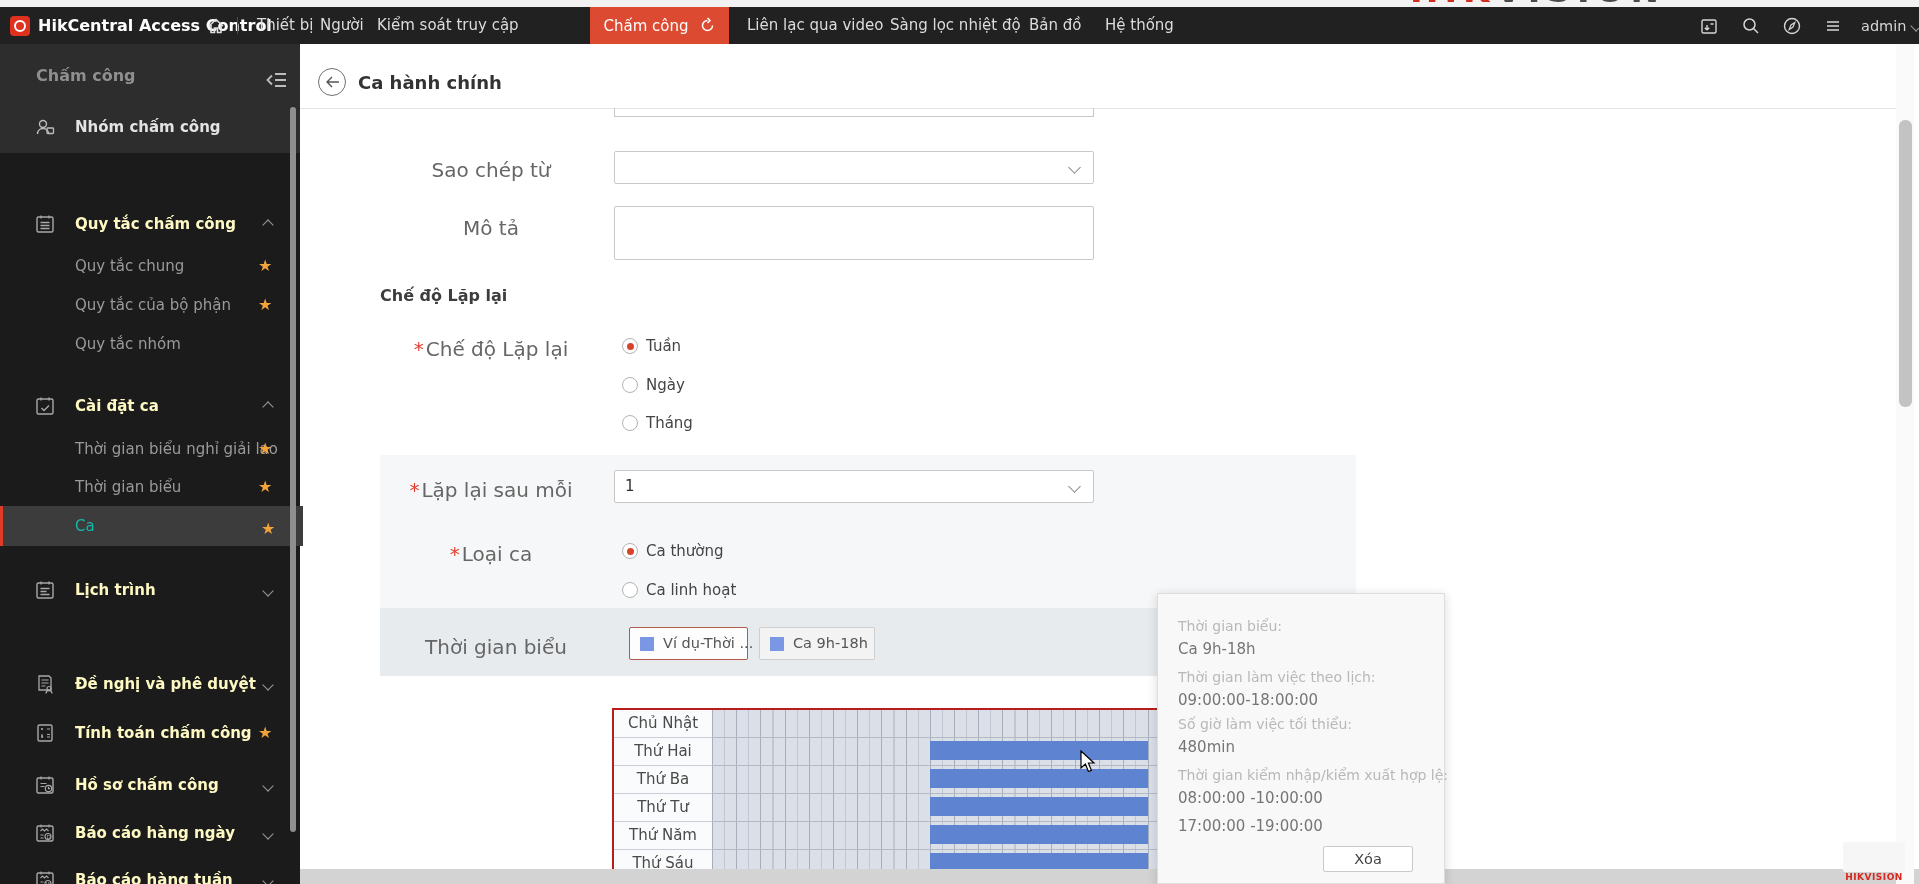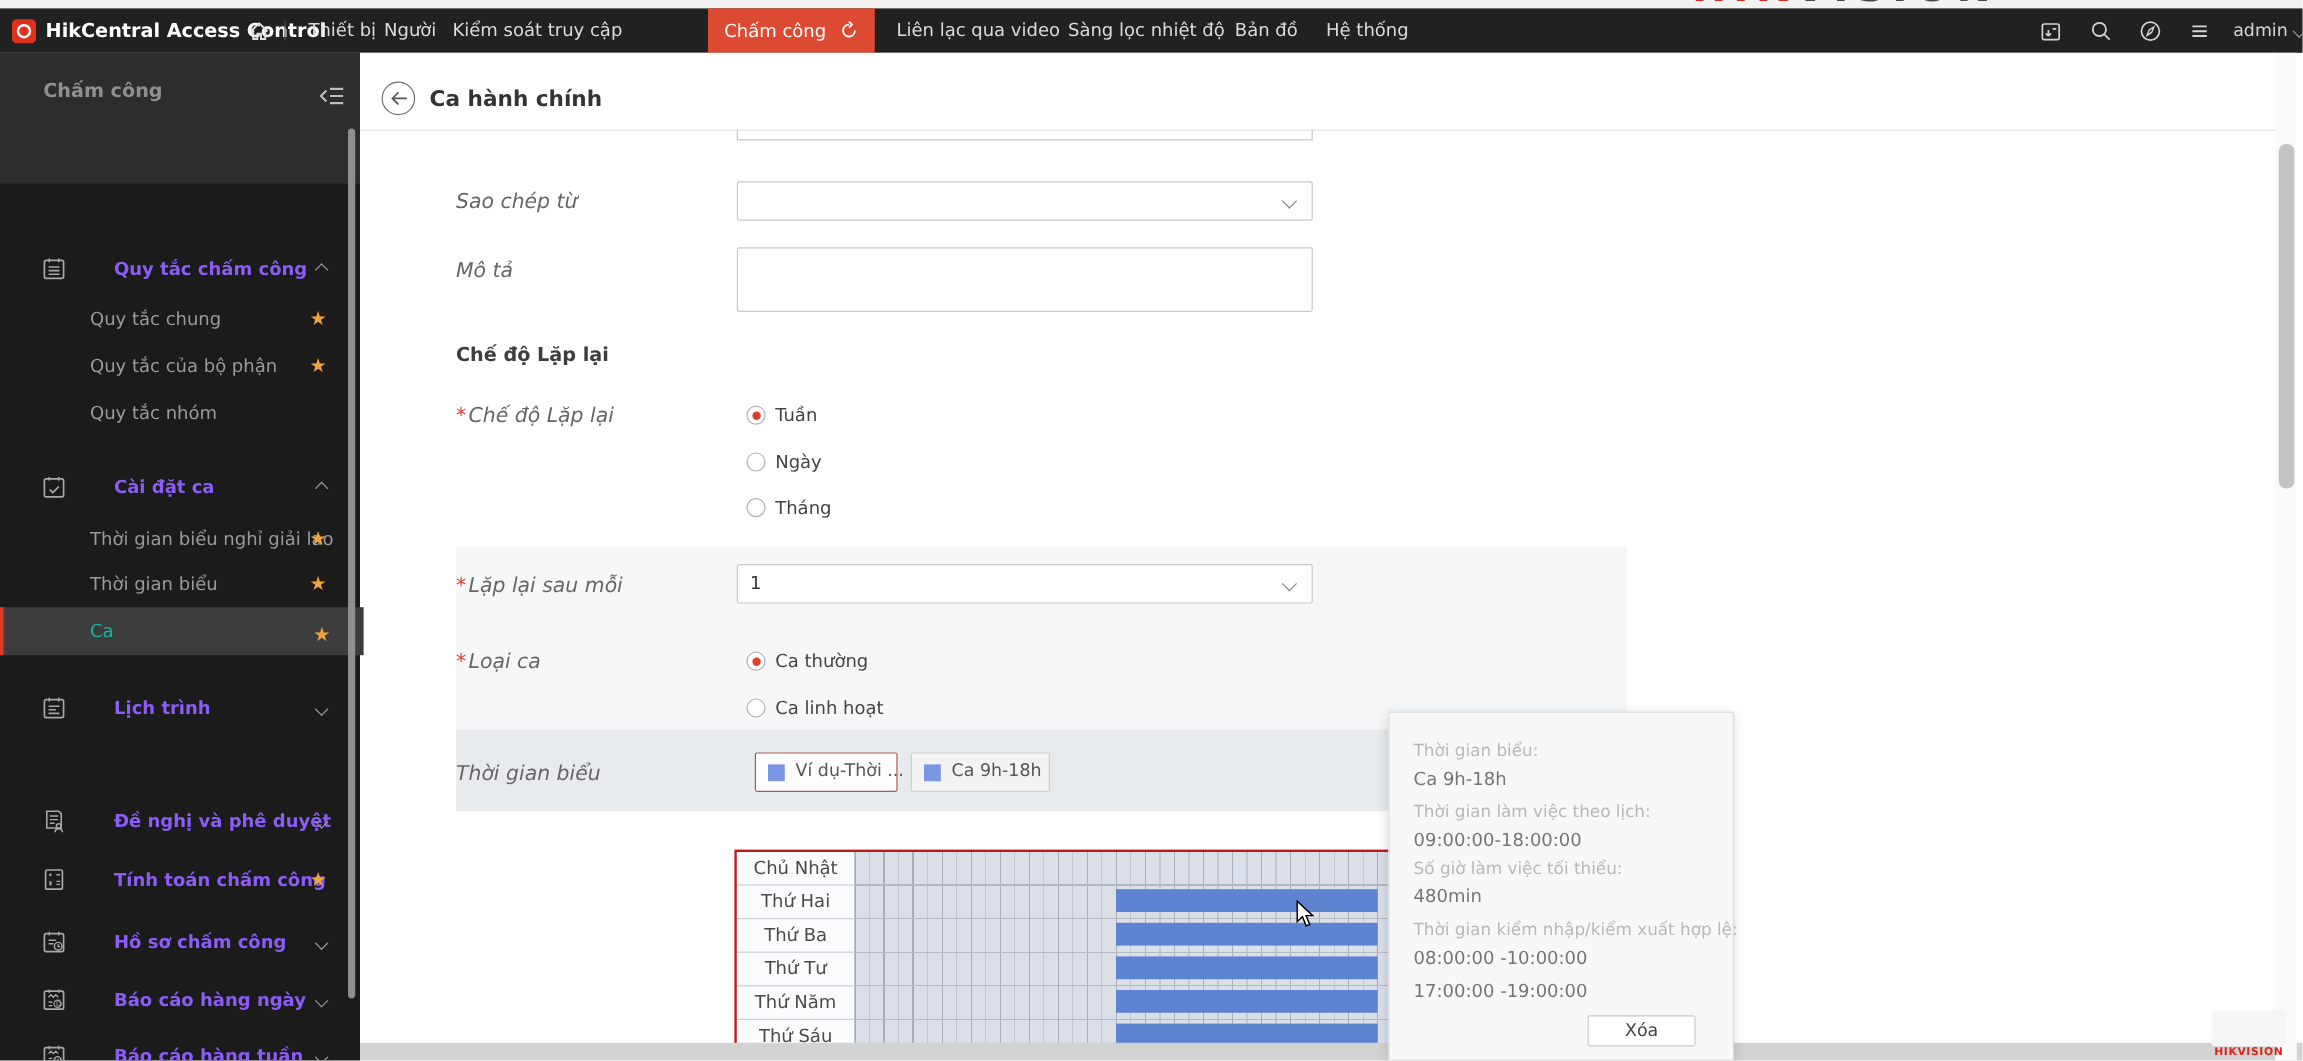--- a/index.html
+++ b/index.html
@@ -26,39 +26,39 @@
   .adminbox{position:absolute;left:1861px;top:0;height:37px;display:flex;align-items:center;gap:6px;font-size:14.5px;color:#d5d5d5;}
   .chev{display:inline-block;width:7px;height:7px;border-right:1.5px solid #9a9a9a;border-bottom:1.5px solid #9a9a9a;}
   .chev.down{transform:rotate(45deg);} .chev.up{transform:rotate(225deg);}
 
   
   .sidebar{left:0;top:44px;width:300px;height:840px;background:#1b1b1b;}
   .side-top{position:absolute;left:0;top:0;width:300px;height:109px;background:#2d2d2d;}
   .side-title{position:absolute;left:36px;top:22px;font-size:16px;font-weight:bold;color:#8f8f8f;}
   .srow{position:absolute;left:0;width:300px;height:34px;line-height:34px;cursor:pointer;}
   .srow .slabel{position:absolute;left:75px;white-space:nowrap;}
-  .srow.section .slabel{color:#8b5cf6;font-weight:bold;font-size:15px;margin-left:20px;}
+  .srow.section .slabel{color:#fef9c3;font-weight:bold;font-size:15px;}
   .srow.item0 .slabel{color:#e3e3e3;font-weight:bold;font-size:15px;}
   .srow.sub .slabel{color:#9a9a9a;font-size:15px;}
   .srow.selected{background:#3c3c3c;border-left:3px solid #e03b28;height:40px;line-height:40px;}
   .srow.selected .slabel{color:#14b8a6;left:72px;}
   .star{position:absolute;left:258px;top:0;color:#f2a33c;font-size:16px;}
   .schev{position:absolute;left:264px;top:14px;}
   .sicn{position:absolute;left:34px;top:6px;width:22px;height:22px;color:#a8a8a8;}
   .side-scroll{position:absolute;left:290px;top:63px;width:6px;height:725px;background:#8f8f8f;border-radius:3px;}
   .collapse-icn{position:absolute;left:266px;top:27px;width:22px;height:18px;color:#bdbdbd;}
 
   
   .chead{left:300px;top:44px;width:1596px;height:64px;background:#fff;border-bottom:1px solid #e4e4e4;}
   .backbtn{position:absolute;left:318px;top:68px;width:28px;height:28px;border:1.5px solid #707070;border-radius:50%;
            box-sizing:border-box;display:flex;align-items:center;justify-content:center;color:#555;cursor:pointer;background:#fff;}
   .ctitle{position:absolute;left:358px;top:72px;font-size:18px;font-weight:600;color:#333;}
 
   
-  .flabel{position:absolute;width:222px;text-align:left;font-size:17px;color:#666;white-space:nowrap;font-style:italic;}
+  .flabel{position:absolute;width:222px;text-align:center;font-size:20px;color:#666;white-space:nowrap;}
   .req{color:#e23d2d;margin-right:2px;}
   .field{position:absolute;left:614px;width:480px;height:33px;border:1px solid #c8c8c8;border-radius:2px;background:#fff;box-sizing:border-box;cursor:pointer;}
   .field .val{position:absolute;left:10px;top:6px;font-size:15px;color:#333;}
   .field .fchev{position:absolute;right:14px;top:11px;width:8px;height:8px;border-right:1.5px solid #888;border-bottom:1.5px solid #888;transform:rotate(45deg);}
   .partial-field{position:absolute;left:614px;top:108px;width:480px;height:9px;border:1px solid #c8c8c8;border-top:none;box-sizing:border-box;}
   .textarea{position:absolute;left:614px;top:206px;width:480px;height:54px;border:1px solid #c8c8c8;border-radius:2px;background:#fff;box-sizing:border-box;cursor:text;}
   .sect-title{position:absolute;left:380px;top:286px;font-size:16px;font-weight:600;color:#3d3d3d;}
   .radio{position:absolute;width:16px;height:16px;border:1px solid #b3b3b3;border-radius:50%;background:#fff;box-sizing:border-box;cursor:pointer;}
   .radio.sel:after{content:"";position:absolute;left:3.5px;top:3.5px;width:7px;height:7px;border-radius:50%;background:#d8422b;}
   .rlabel{position:absolute;font-size:15px;color:#444;white-space:nowrap;cursor:pointer;}
@@ -162,20 +162,28 @@
   </div>
 
   <div class="abs sidebar">
     <div class="side-top"></div>
     <div class="side-title">Chấm công</div>
     <svg class="collapse-icn" viewBox="0 0 22 18">
       <path d="M9 3 h11 M9 9 h11 M9 15 h11" stroke="#bdbdbd" stroke-width="1.8"></path>
       <path d="M6 4.5 L1.5 9 L6 13.5" fill="none" stroke="#bdbdbd" stroke-width="1.8"></path>
     </svg>
 
+    <div class="srow item0" style="top:66px">
+      <svg class="sicn" viewBox="0 0 22 22">
+        <circle cx="9" cy="8" r="3.5" fill="none" stroke="#bdbdbd" stroke-width="1.4"></circle>
+        <path d="M3.5 18 c0-3.5 2.5-5.5 5.5-5.5 s5.5 2 5.5 5.5" fill="none" stroke="#bdbdbd" stroke-width="1.4"></path>
+        <rect x="13" y="12" width="6.5" height="5.5" rx="0.8" fill="none" stroke="#bdbdbd" stroke-width="1.3"></rect>
+      </svg>
+      <span class="slabel">Nhóm chấm công</span>
+    </div>
 
     <div class="srow section" style="top:163px">
       <svg class="sicn" viewBox="0 0 22 22">
         <rect x="3" y="4" width="16" height="15" rx="1.5" fill="none" stroke="#a8a8a8" stroke-width="1.4"></rect>
         <path d="M7 2.5 v3 M15 2.5 v3 M6.5 9.5 h9 M6.5 12.5 h9 M6.5 15.5 h9" stroke="#a8a8a8" stroke-width="1.3"></path>
       </svg>
       <span class="slabel">Quy tắc chấm công</span>
       <span class="schev chev up"></span>
     </div>
     <div class="srow sub" style="top:205px">

